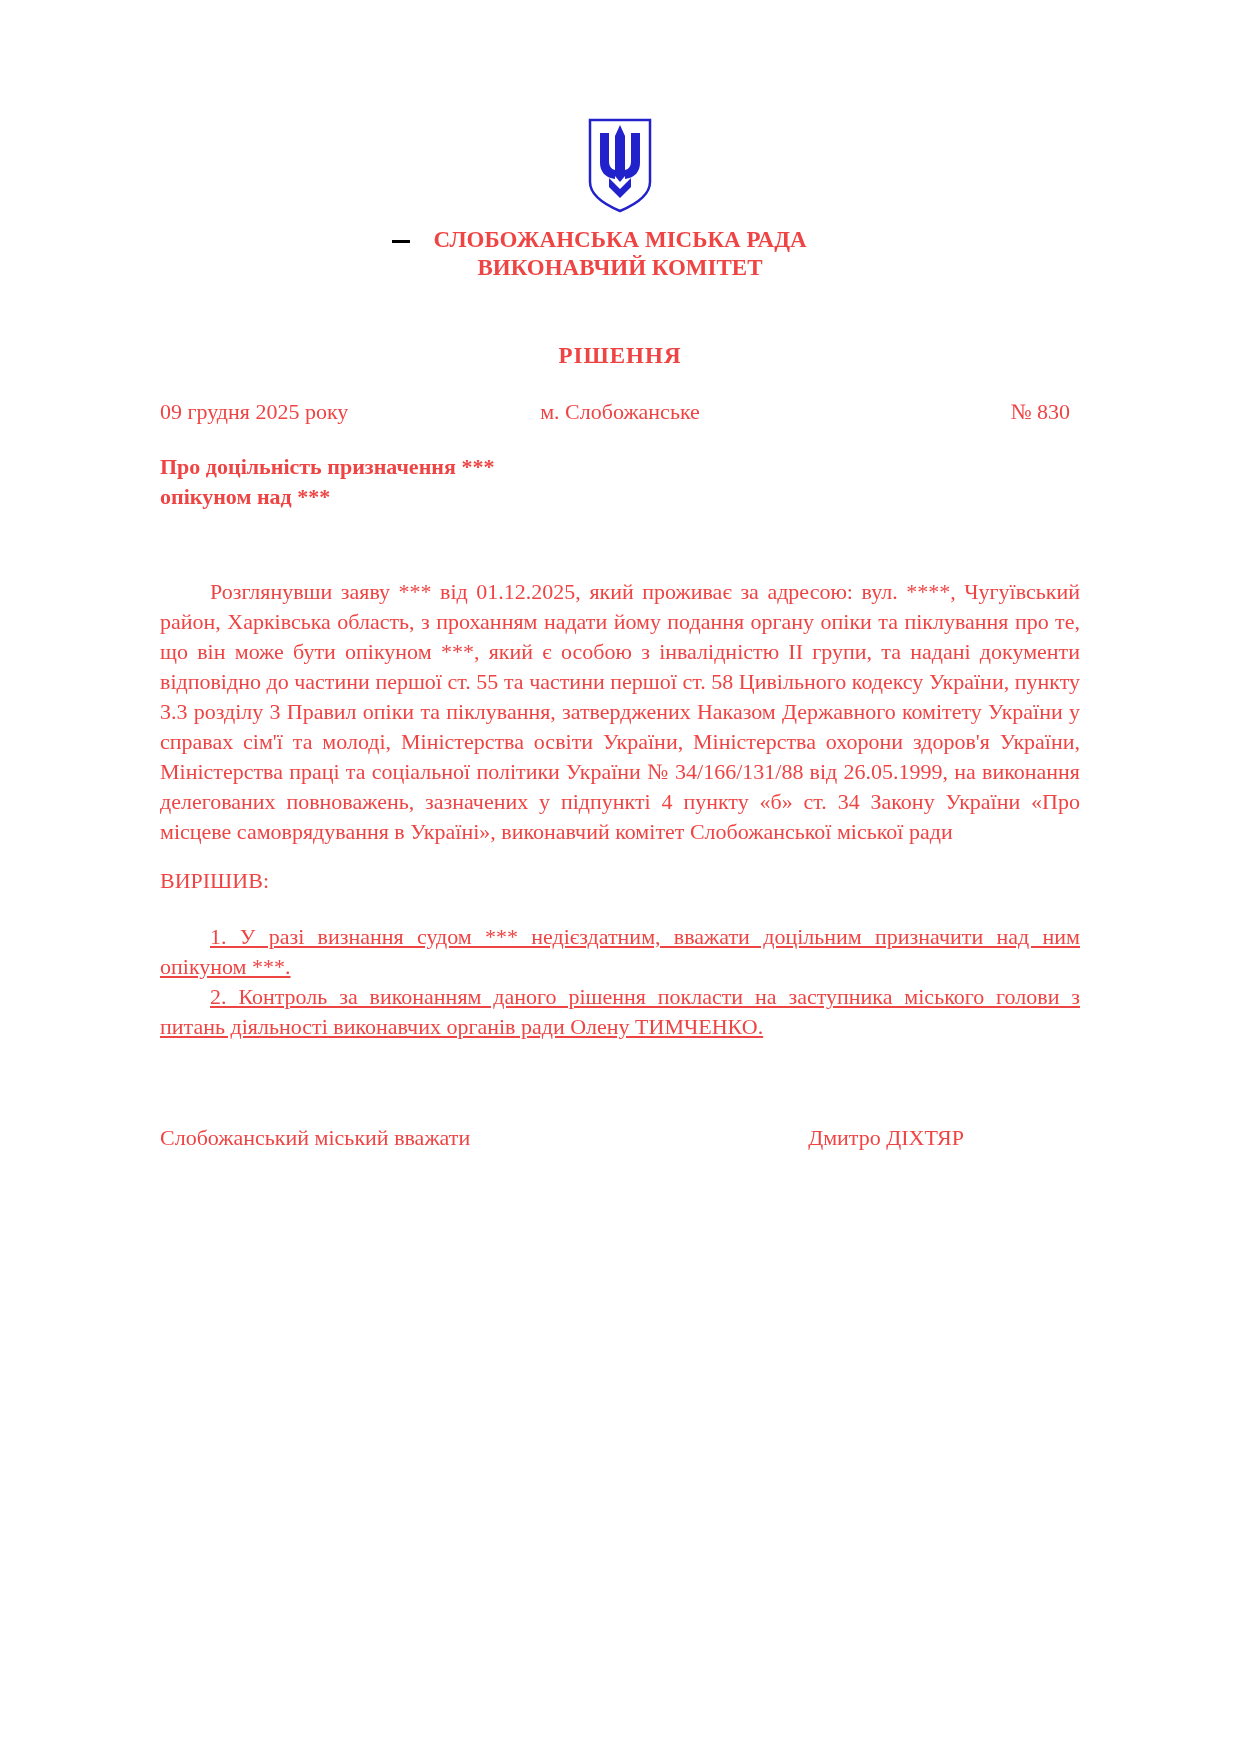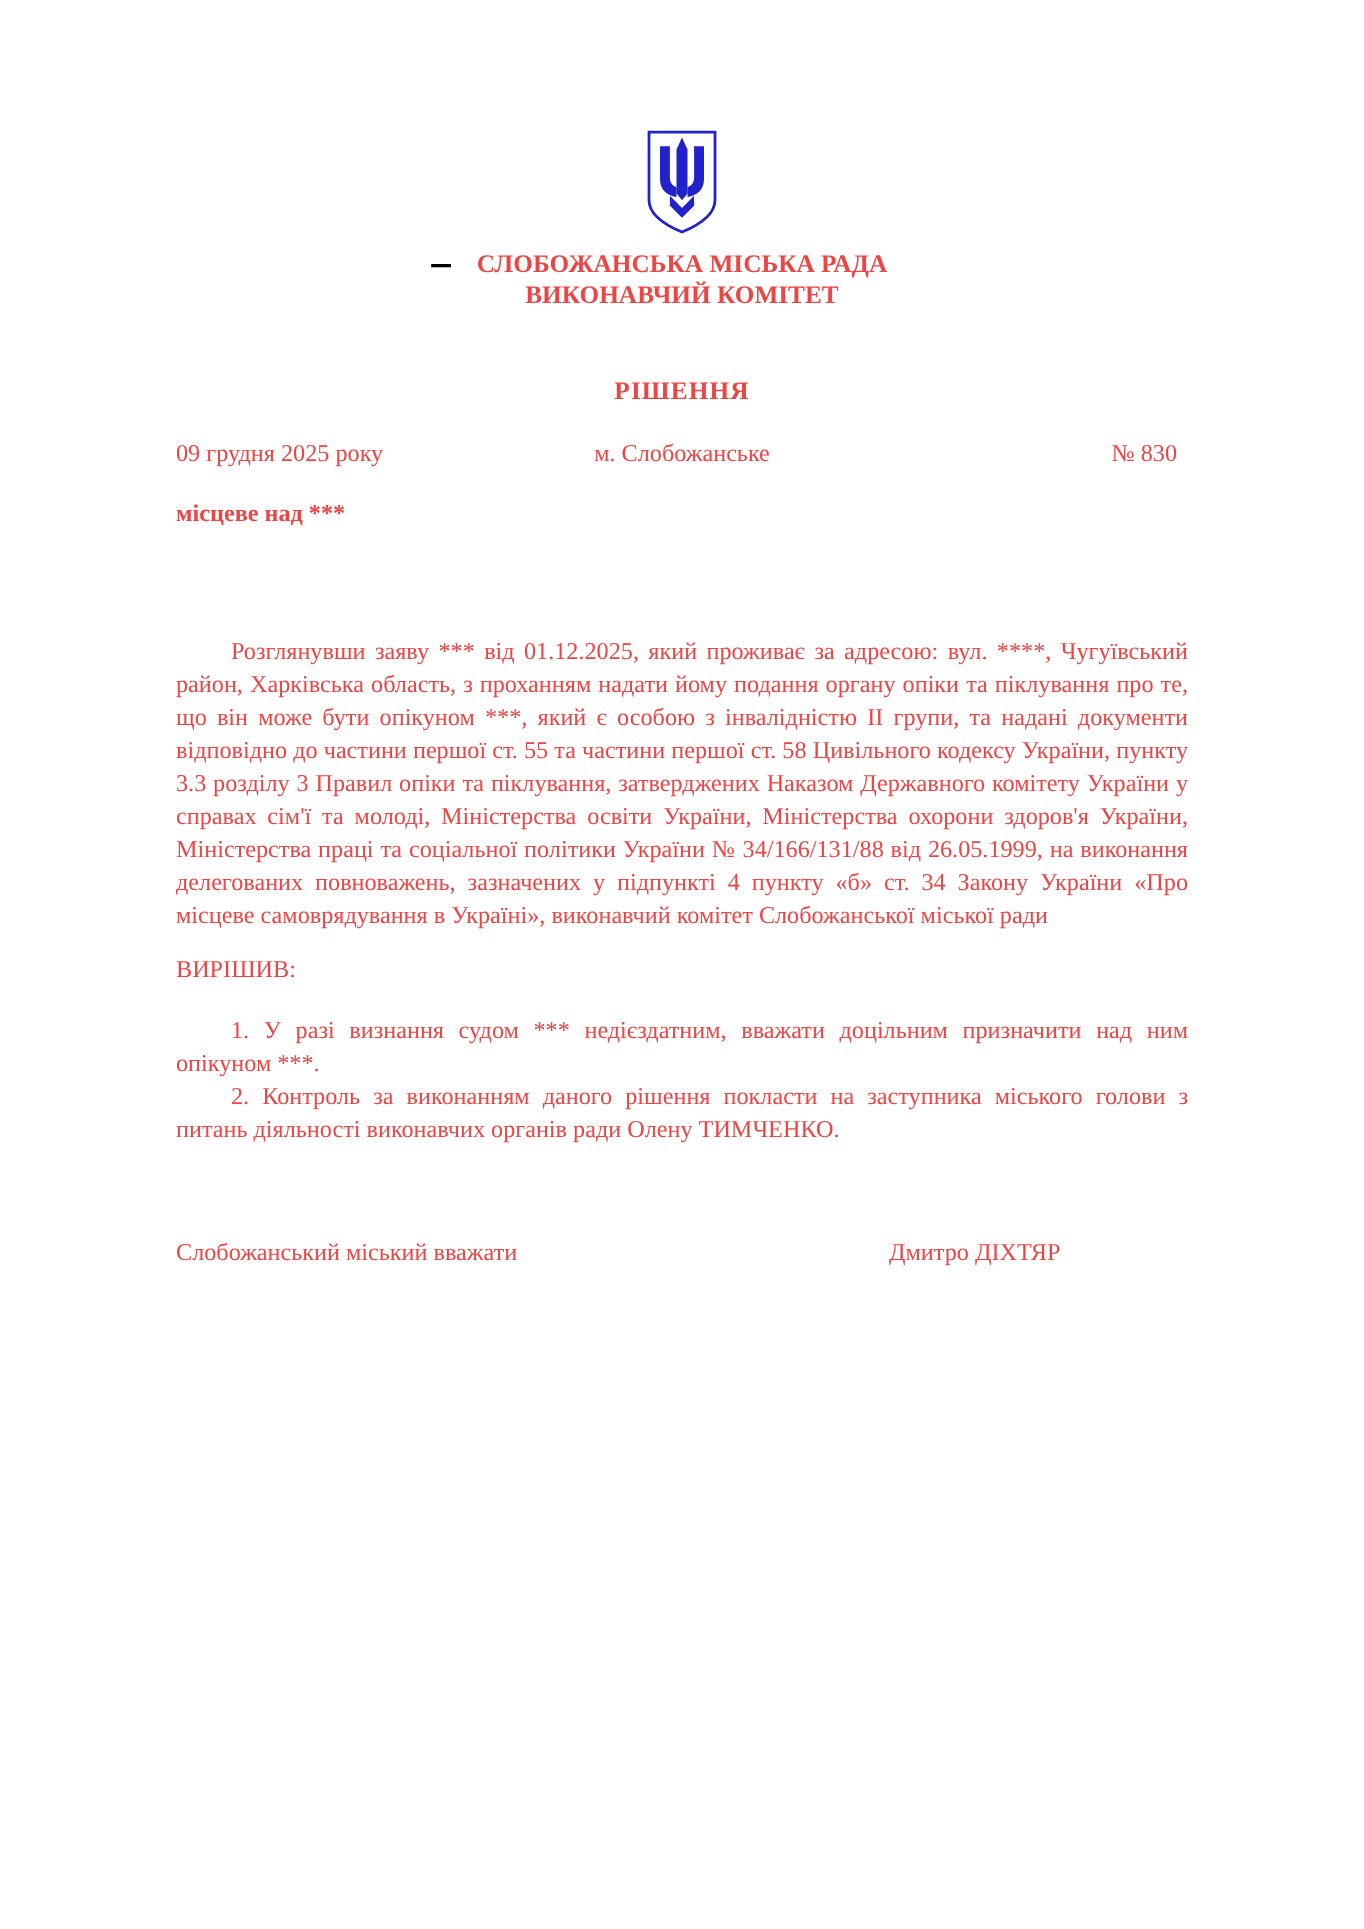--- a/index.html
+++ b/index.html
@@ -21,21 +21,21 @@
     font-weight:bold;font-size:23px;letter-spacing:1px;}
   .meta-row{position:absolute;top:399px;left:0;width:100%;height:28px;font-size:22px;}
   .meta-date{position:absolute;left:0;top:0;}
   .meta-place{position:absolute;left:0;top:0;width:100%;text-align:center;}
   .meta-number{position:absolute;right:10px;top:0;}
   .subject{position:absolute;left:0;top:452px;font-weight:bold;font-size:22px;line-height:30px;}
   .body-par{position:absolute;left:0;top:577px;width:920px;
     font-size:22px;line-height:30px;text-align:justify;text-indent:50px;margin:0;}
   .resolved{position:absolute;left:0;top:868px;font-size:22px;}
   .items{position:absolute;left:0;top:922px;width:920px;font-size:22px;line-height:30px;}
-  .items p{margin:0;text-align:justify;text-indent:50px;}
+  .items p{margin:0;text-align:justify;text-indent:50px;text-decoration:underline;}
   .sig-row{position:absolute;left:0;top:1125px;width:920px;display:flex;
     justify-content:space-between;font-size:22px;}
   .sig-name{margin-right:116px;}
 </style>
 </head>
 <body>
 
 <div class="page">
 
   <div class="emblem-wrap">
@@ -64,21 +64,22 @@
 
   <div class="content">
 
     <div class="meta-row">
       <span class="meta-date">09 грудня 2025 року</span>
       <span class="meta-place">м. Слобожанське</span>
       <span class="meta-number">№ 830</span>
     </div>
 
     <div class="subject">
-      <div>місцеве над ***</div>
+      <div>Про доцільність призначення ***</div>
+      <div>опікуном над ***</div>
     </div>
 
     <p class="body-par">Розглянувши заяву *** від 01.12.2025, який проживає за адресою: вул. ****, Чугуївський район, Харківська область, з проханням надати йому подання органу опіки та піклування про те, що він може бути опікуном ***, який є особою з інвалідністю ІІ групи, та надані документи відповідно до частини першої ст. 55 та частини першої ст. 58 Цивільного кодексу України, пункту 3.3 розділу 3 Правил опіки та піклування, затверджених Наказом Державного комітету України у справах сім'ї та молоді, Міністерства освіти України, Міністерства охорони здоров'я України, Міністерства праці та соціальної політики України № 34/166/131/88 від 26.05.1999, на виконання делегованих повноважень, зазначених у підпункті 4 пункту «б» ст. 34 Закону України «Про місцеве самоврядування в Україні», виконавчий комітет Слобожанської міської ради</p>
 
     <div class="resolved">ВИРІШИВ:</div>
     <div class="items">
       <p>1. У разі визнання судом *** недієздатним, вважати доцільним призначити над ним опікуном ***.</p>
       <p>2. Контроль за виконанням даного рішення покласти на заступника міського голови з питань діяльності виконавчих органів ради Олену ТИМЧЕНКО.</p>
     </div>
 

